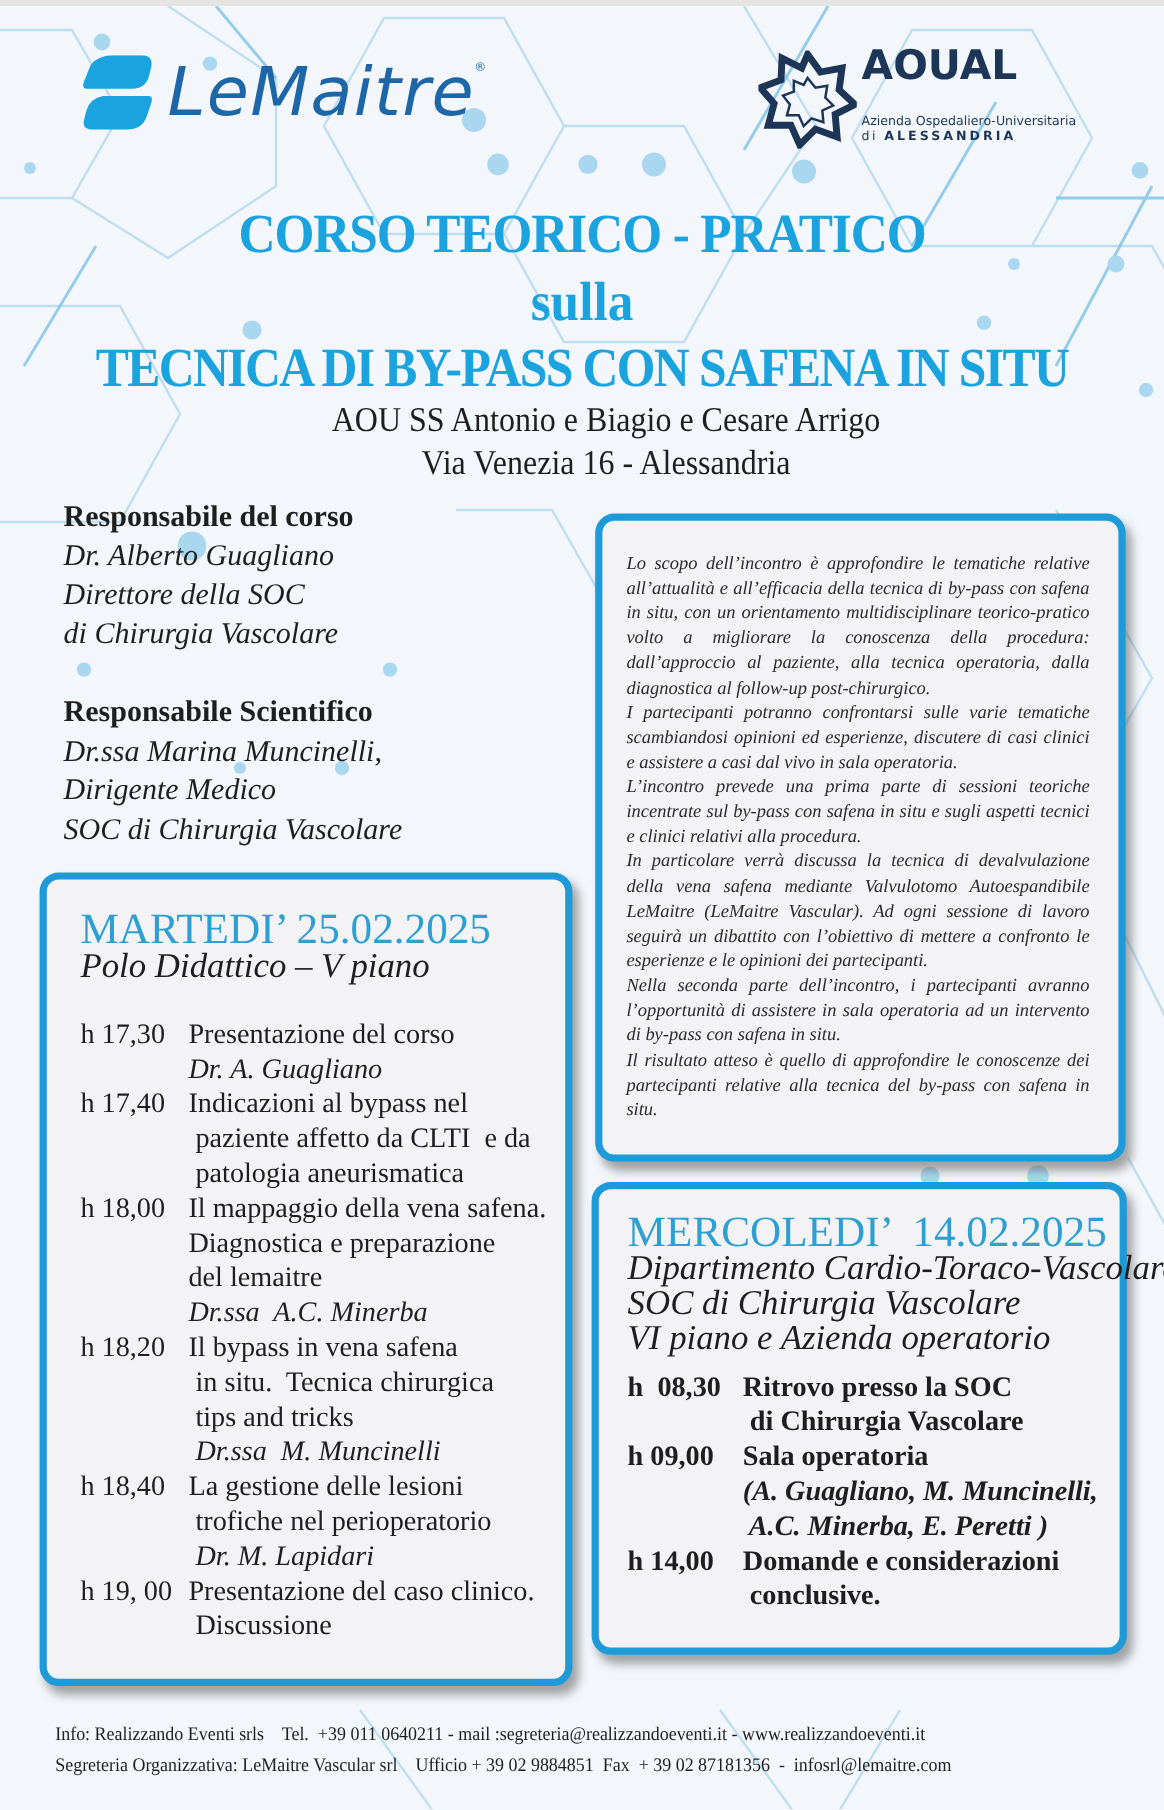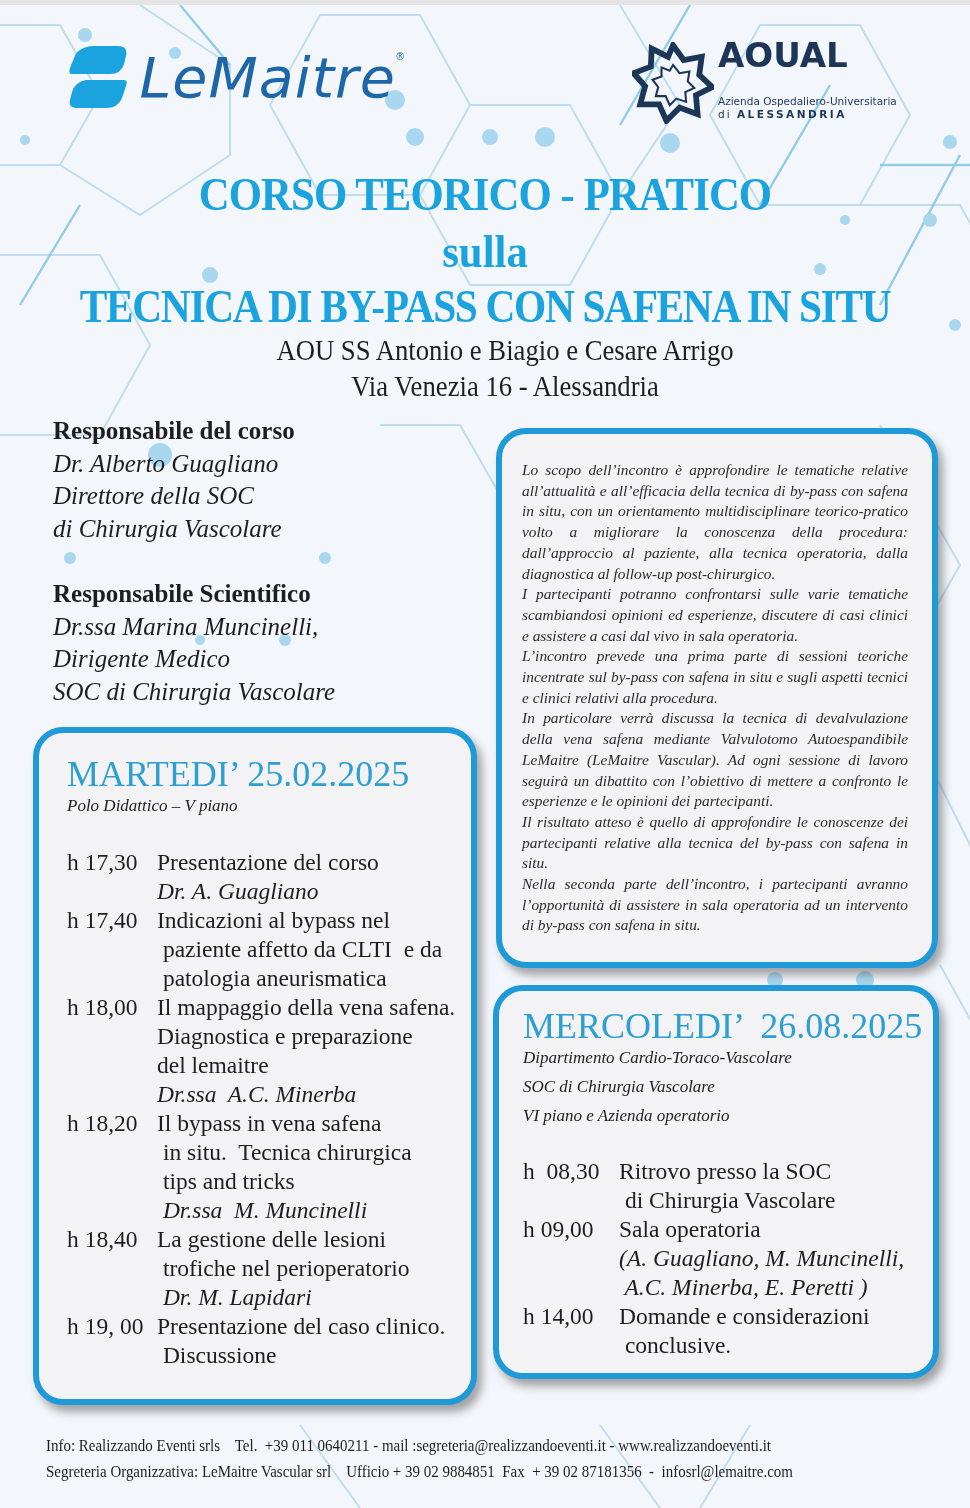--- a/index.html
+++ b/index.html
@@ -43,42 +43,42 @@
   .v2 { top: 370px; }
 
   
   .resp { left: 53px; top: 415px; width: 420px; font-size: 25px; line-height: 32.5px; }
   .resp .h { font-weight: bold; }
   .resp .i { font-style: italic; }
   .resp .gap { height: 33px; }
 
   
   .box {
-    position: absolute; background: #f3f3f5; border: 6px solid #1e9ad8; border-radius: 30px;
+    position: absolute; background: #f3f3f5; border: 6px solid #1e9ad8; border-radius: 16px;
     box-shadow: 5px 7px 8px rgba(60, 60, 60, 0.45);
     box-sizing: border-box;
   }
   .box-desc { left: 496px; top: 428px; width: 442px; height: 540px; padding: 26px 24px 0 20px; }
   .desc-text {
     font-style: italic; font-size: 15.4px; line-height: 20.7px; text-align: justify; color: #2b2b2b;
   }
   .desc-text p { margin: 0; }
 
   .box-day1 { left: 33px; top: 727px; width: 444px; height: 678px; padding: 24px 10px 0 28px; }
   .box-day2 { left: 493px; top: 985px; width: 446px; height: 394px; padding: 18px 12px 0 24px; }
 
   .day-title { color: #2d9fd3; font-size: 36px; font-weight: normal; line-height: 34px; white-space: nowrap; }
-  .day-loc { font-style: italic; font-size: 17px; line-height: 29px; white-space: nowrap; }
+  .day-loc { font-style: italic; font-size: 29px; line-height: 29px; white-space: nowrap; }
   .sched { margin-top: 28px; }
   .row { display: flex; font-size: 23.5px; line-height: 29px; }
   .row .time { width: 90px; flex: none; white-space: nowrap; }
   .row .content { flex: 1; white-space: nowrap; }
   .row .spk { font-style: italic; }
   .box-day2 .row .time { width: 96px; }
-  .box-day2 .sched { margin-top: 27px; }
+  .box-day2 .sched { margin-top: 12px; font-weight: bold; }
 
   .footer { left: 46px; width: 900px; font-size: 16px; color: #1e1e1e; white-space: nowrap; transform-origin: left center; transform: scaleX(0.935); }
   .f1 { top: 1437px; }
   .f2 { top: 1463px; }
 </style>
 </head>
 <body>
 
 <div class="topbar"></div>
 
@@ -172,22 +172,22 @@
   <div class="i">Dirigente Medico</div>
   <div class="i">SOC di Chirurgia Vascolare</div>
 </div>
 
 <div class="box box-desc">
   <div class="desc-text">
     <p>Lo scopo dell’incontro è approfondire le tematiche relative all’attualità e all’efficacia della tecnica di by-pass con safena in situ, con un orientamento multidisciplinare teorico-pratico volto a migliorare la conoscenza della procedura: dall’approccio al paziente, alla tecnica operatoria, dalla diagnostica al follow-up post-chirurgico.</p>
     <p>I partecipanti potranno confrontarsi sulle varie tematiche scambiandosi opinioni ed esperienze, discutere di casi clinici e assistere a casi dal vivo in sala operatoria.</p>
     <p>L’incontro prevede una prima parte di sessioni teoriche incentrate sul by-pass con safena in situ e sugli aspetti tecnici e clinici relativi alla procedura.</p>
     <p>In particolare verrà discussa la tecnica di devalvulazione della vena safena mediante Valvulotomo Autoespandibile LeMaitre (LeMaitre Vascular). Ad ogni sessione di lavoro seguirà un dibattito con l’obiettivo di mettere a confronto le esperienze e le opinioni dei partecipanti.</p>
+    <p>Nella seconda parte dell’incontro, i partecipanti avranno l’opportunità di assistere in sala operatoria ad un intervento di by-pass con safena in situ.</p>
     <p>Il risultato atteso è quello di approfondire le conoscenze dei partecipanti relative alla tecnica del by-pass con safena in situ.</p>
-    <p>Nella seconda parte dell’incontro, i partecipanti avranno l’opportunità di assistere in sala operatoria ad un intervento di by-pass con safena in situ.</p>
   </div>
 </div>
 
 <div class="box box-day1">
   <div class="day-title">MARTEDI’ 25.02.2025</div>
   <div class="day-loc">Polo Didattico – V piano</div>
   <div class="sched">
     <div class="row">
       <div class="time">h 17,30</div>
       <div class="content">
@@ -233,21 +233,21 @@
       <div class="time">h 19, 00</div>
       <div class="content">
         <div>Presentazione del caso clinico.</div>
         <div style="white-space:pre"> Discussione</div>
       </div>
     </div>
   </div>
 </div>
 
 <div class="box box-day2">
-  <div class="day-title" style="white-space:pre">MERCOLEDI’  26.08.2025</div>
+  <div class="day-title" style="white-space:pre">MERCOLEDI’  14.02.2025</div>
   <div class="day-loc">Dipartimento Cardio-Toraco-Vascolare</div>
   <div class="day-loc">SOC di Chirurgia Vascolare</div>
   <div class="day-loc">VI piano e Azienda operatorio</div>
   <div class="sched">
     <div class="row">
       <div class="time" style="white-space:pre">h  08,30</div>
       <div class="content">
         <div>Ritrovo presso la SOC</div>
         <div style="white-space:pre"> di Chirurgia Vascolare</div>
       </div>

